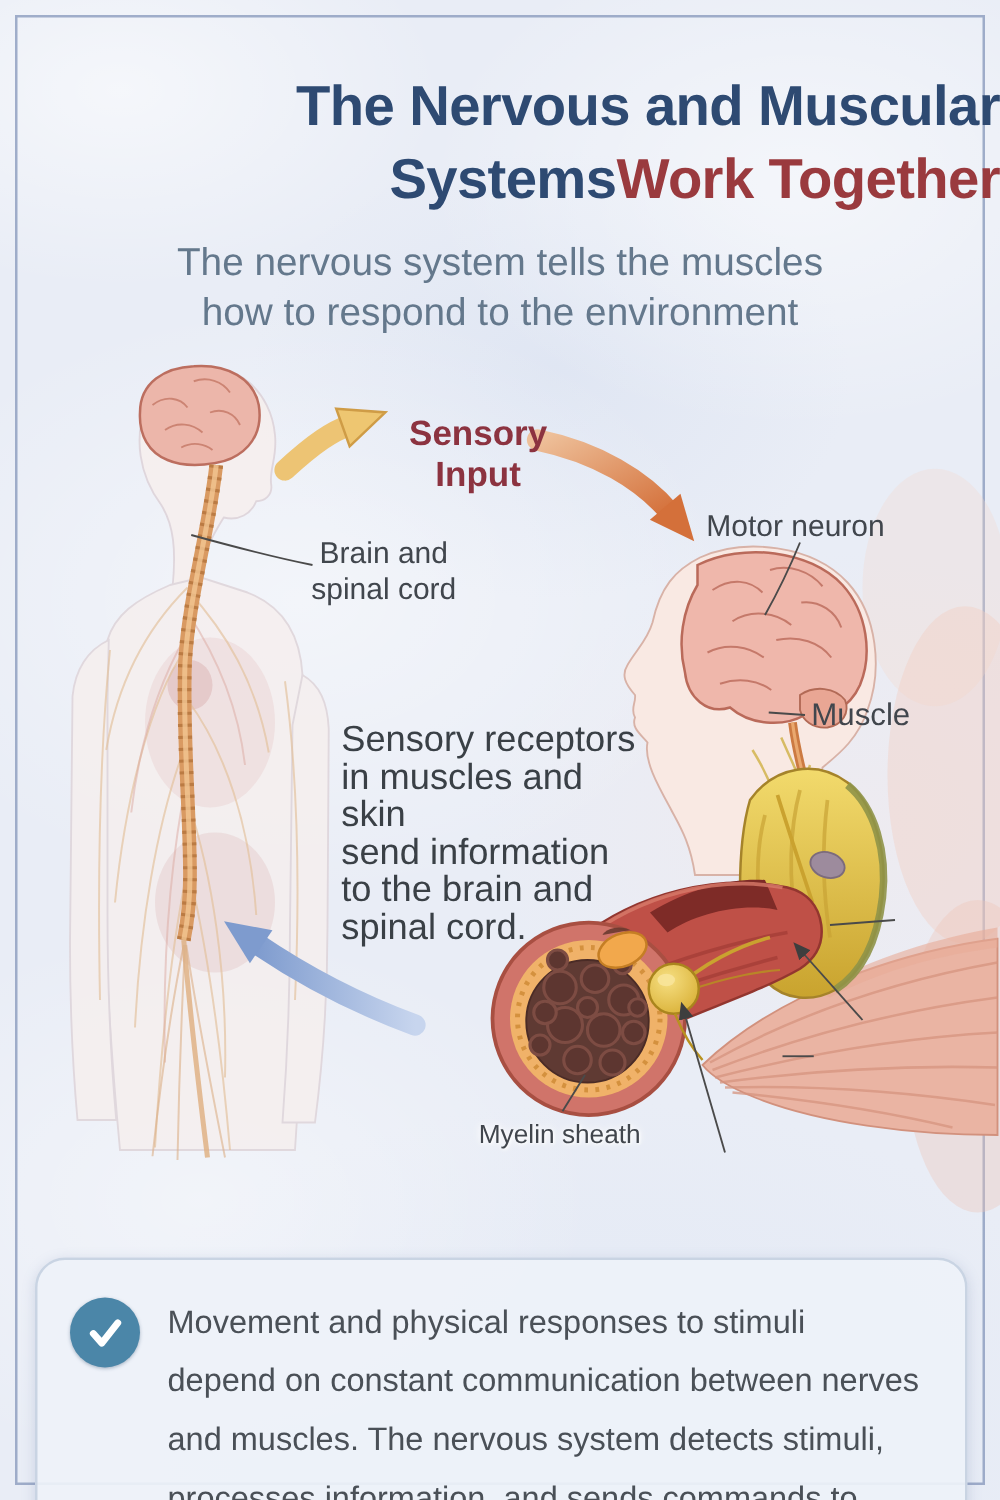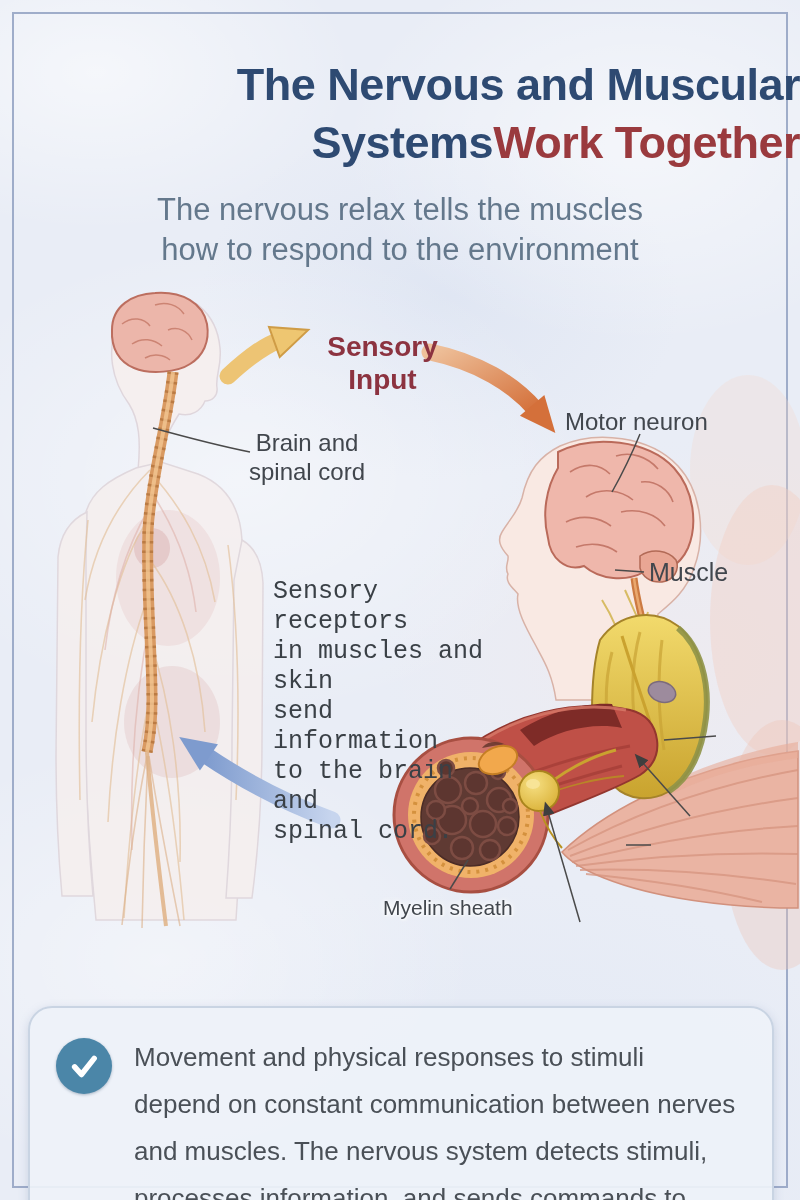--- a/index.html
+++ b/index.html
@@ -22,21 +22,21 @@
   }
   .artwork{position:absolute;left:0;top:0;width:800px;height:1200px;}
   .header{position:absolute;left:0;top:56px;width:800px;text-align:center;}
   .title{font-weight:bold;font-size:45px;line-height:58px;letter-spacing:-.5px;color:#2e4a72;margin:0;text-align:right;}
   .title .accent{color:#9a3a3e;}
   .subtitle{margin-top:18px;font-size:31px;line-height:40px;color:#64788c;white-space:pre-line;}
   .lbl{position:absolute;white-space:pre-line;color:#41464d;}
   .flow-lbl{font-weight:bold;font-size:28px;line-height:33px;color:#8c3340;text-align:center;}
   .ann{font-size:24px;line-height:29px;}
   .ann-c{text-align:center;}
-  .note{font-size:25px;line-height:30px;color:#3a4046;font-family:Liberation Mono, monospace;}
+  .note{font-size:29px;line-height:30px;color:#3a4046;}
   .glow{text-shadow:0 0 5px #ffffff,0 0 10px rgba(255,255,255,.9),1px 1px 2px rgba(255,255,255,.9);}
   .callout{
     position:absolute;left:28px;right:26px;top:1006px;height:240px;
     background:rgba(238,242,248,.92);
     border:2px solid #c9d4e3;border-radius:24px;
     box-shadow:0 3px 10px rgba(110,130,170,.25);
     display:flex;align-items:flex-start;gap:22px;
     padding:26px 34px 20px 26px;box-sizing:border-box;
   }
   .check-badge{
@@ -244,21 +244,21 @@
       <path d="M664,740 L716,736"></path>
       <path d="M626,845 L651,845"></path>
     </g>
   </svg>
 
   <div class="header">
     <h1 class="title">
       <span>The Nervous and Muscular</span><br>
       <span>Systems</span><span class="accent">Work Together</span>
     </h1>
-    <div class="subtitle">The nervous relax tells the muscles
+    <div class="subtitle">The nervous system tells the muscles
 how to respond to the environment</div>
   </div>
 
   <div class="lbl flow-lbl" style="left:305px;top:330px;width:155px;">Sensory
 Input</div>
 
 
   <div class="lbl ann ann-c" style="left:248px;top:428px;width:118px;">Brain and
 spinal cord</div>
 

